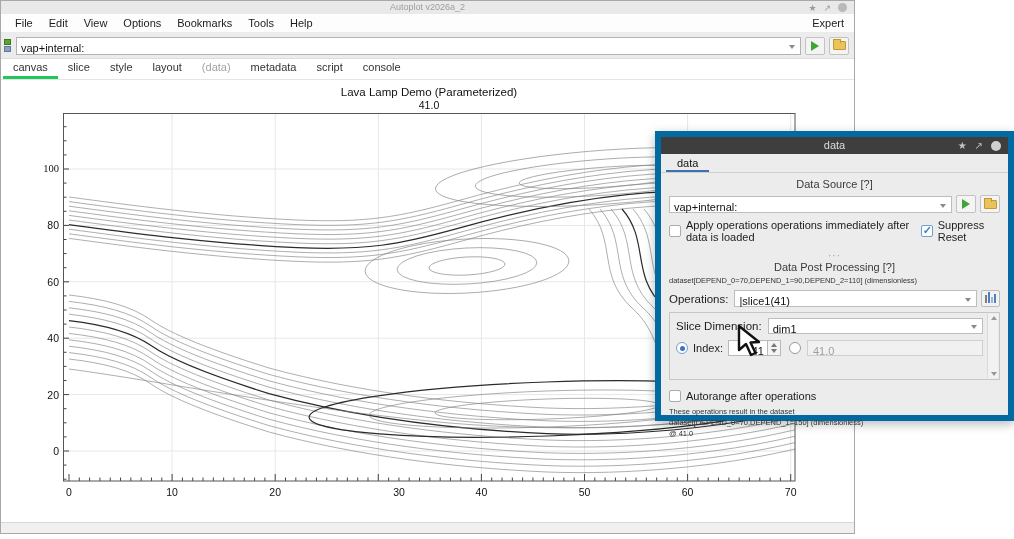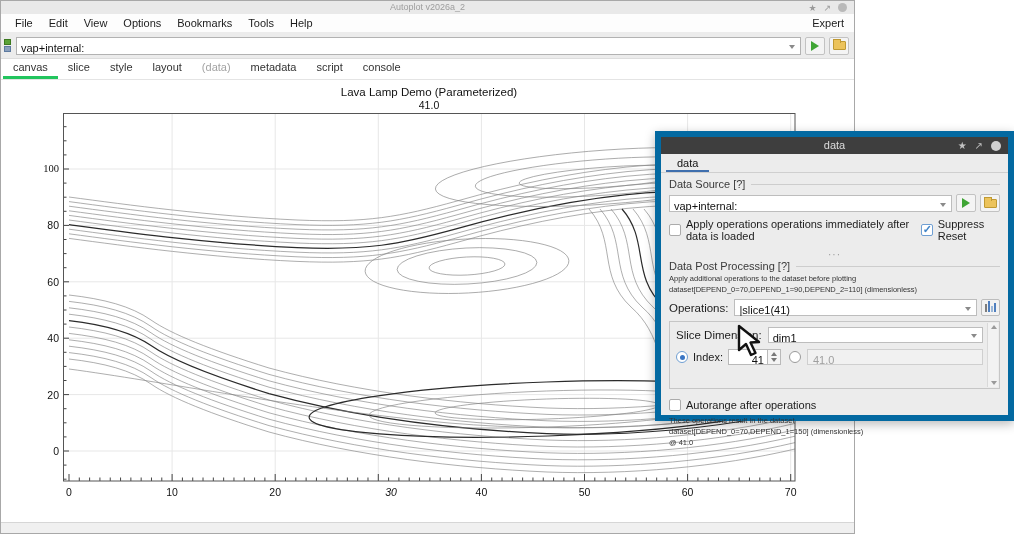--- a/index.html
+++ b/index.html
@@ -64,21 +64,21 @@
   
   .dialog { position:absolute; left:655px; top:131px; width:359px; height:290px;
             background:#ececec; border:6px solid #0369a1; box-shadow:0 3px 10px rgba(0,0,0,0.28); }
   .dlg-titlebar { position:relative; height:17px; background:#3e3e3e; }
   .dlg-titlebar .title { font-size:11px; line-height:17px; text-align:center; color:#dcdcdc; }
   .dlg-icons { position:absolute; right:7px; top:0; height:17px; display:flex; gap:8px;
                align-items:center; color:#c3c3c3; font-size:10px; }
   .dlg-icons .circle { width:10px; height:10px; border-radius:50%; background:#cfcfcf; }
   .dlg-tabrow { height:19px; border-bottom:1px solid #cfcfcf; padding-left:5px; display:flex; align-items:flex-end; }
   .dlg-tab { font-size:11px; padding:2px 11px 1px 11px; color:#111; border-bottom:2px solid #3f6fae; }
-  .group-head { display:flex; align-items:center; margin:5px 8px 0 8px; font-size:11px; color:#3a3a3a; }
+  .group-head { display:flex; align-items:center; margin:5px 8px 0 8px; font-size:11px; color:#3a3a3a;flex-direction:column; }
   .group-head .rule { flex:1; border-top:1px solid #cdcdcd; margin-left:6px; }
   .row { display:flex; align-items:center; margin:4px 8px 0 8px; }
   .small-txt { font-size:7.5px; color:#333; margin:2px 8px 0 8px; line-height:9px; }
   .dots { text-align:center; color:#9a9a9a; font-size:10px; line-height:6px; margin-top:10px; letter-spacing:1px; }
 
   .checkbox { width:12px; height:12px; background:#fff; border:1px solid #ababab; border-radius:2px;
               flex:0 0 auto; position:relative; }
   .checkbox.checked { border-color:#6f9fd3; }
   .checkbox.checked:after { content:"\2713"; position:absolute; left:1px; top:-2px;
                             color:#4285c8; font-size:11px; font-weight:bold; }
@@ -336,21 +336,21 @@
           <line x1="0" y1="41.900000000000034" x2="3.5" y2="41.900000000000034"></line>
           <line x1="0" y1="27.80000000000001" x2="3.5" y2="27.80000000000001"></line>
           <line x1="0" y1="13.700000000000045" x2="3.5" y2="13.700000000000045"></line>
         </g>
         <rect x="0.5" y="0.5" width="731.5" height="367.5" fill="none" stroke="#555" stroke-width="1"></rect>
       </svg>
     <div id="plot-labels">
         <div class="xlab" style="left: 53px;">0</div>
         <div class="xlab" style="left: 156.1px;">10</div>
         <div class="xlab" style="left: 259.2px;">20</div>
-        <div class="xlab" style="left: 375px; font-style: italic;">30</div>
+        <div class="xlab" style="left: 383px;">30</div>
         <div class="xlab" style="left: 465.4px;">40</div>
         <div class="xlab" style="left: 568.5px;">50</div>
         <div class="xlab" style="left: 671.6px;">60</div>
         <div class="xlab" style="left: 774.7px;">70</div>
         <div class="ylab" style="top: 444px;">0</div>
         <div class="ylab" style="top: 387.6px;">20</div>
         <div class="ylab" style="top: 331.2px;">40</div>
         <div class="ylab" style="top: 274.8px;">60</div>
         <div class="ylab" style="top: 218.4px;">80</div>
         <div class="ylab" style="top: 162px; font-family: Liberation Serif, serif;">100</div>
@@ -398,21 +398,20 @@
       <span class="cb-label">Suppress Reset</span>
     </div>
 
     <div class="dots">···</div>
 
     <div class="group-head" style="margin-top:2px">
       <span>Data Post Processing [?]</span>
       <span class="rule"></span>
     </div>
 
-    <div class="small-txt">Apply additional operations to the dataset before plotting</div>
     <div class="small-txt">dataset[DEPEND_0=70,DEPEND_1=90,DEPEND_2=110] (dimensionless)</div>
 
     <div class="row" style="margin-top:5px">
       <span class="lbl">Operations:</span>
       <div class="field" style="flex:1; margin-left:6px">
         <input readonly="" value="|slice1(41)" style="">
         <span class="chev"></span>
       </div>
       <div class="ops-icon">
         <i style="height:8px;background:#7d7d7d"></i>

